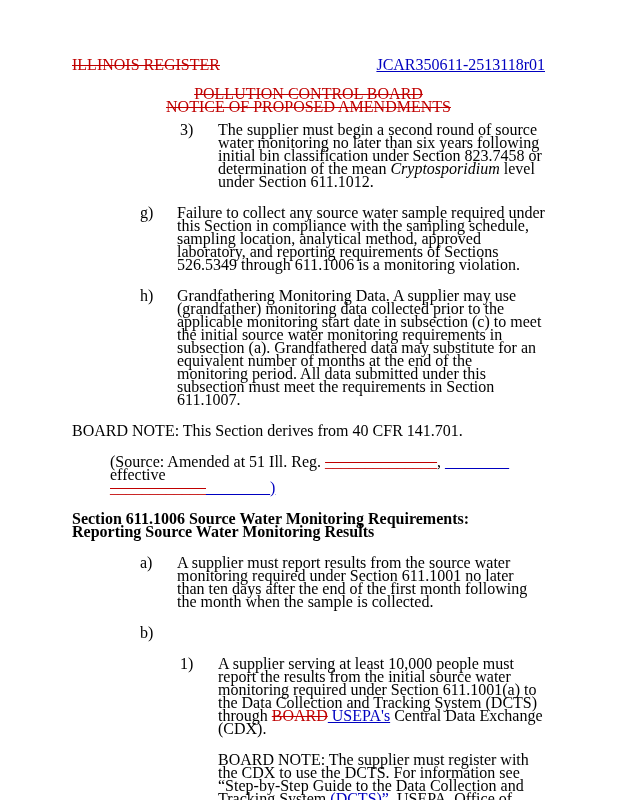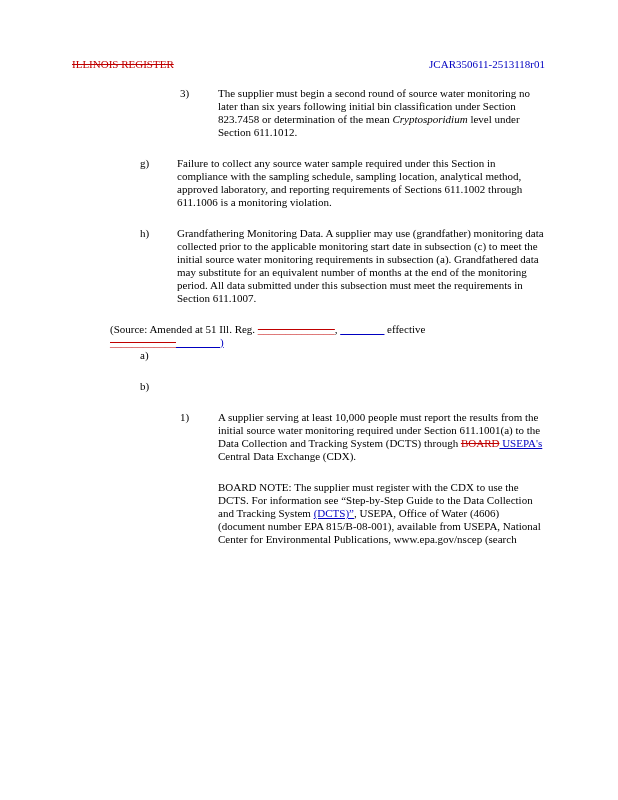--- a/index.html
+++ b/index.html
@@ -2,78 +2,85 @@
 <html><head>
 <meta charset="utf-8">
 <style>
   * { margin:0; padding:0; box-sizing:border-box; }
   html,body { background:#ffffff; }
   .page {
     position:relative;
     width:618px; height:800px;
     background:#ffffff;
     font-family:"Liberation Serif", serif;
-    font-size:11px; line-height:13px;
+    font-size:16px; line-height:13px;
     color:#000000;
     padding:58px 73px 20px 72px;
     overflow:hidden;
   }
   .hdr-row { display:flex; justify-content:space-between; margin-bottom:16px; }
   .del  { color:#c00000; text-decoration:line-through; }
   .ins  { color:#0000c0; text-decoration:underline; }
-  .uline{ color:#0000c0; }
+  .uline{ color:#0000c0; text-decoration:underline; }
   .center { text-align:center; }
   .titles { margin-bottom:10px; }
   .row { display:flex; margin-bottom:18px; }
   .row.letter { padding-left:68px; }
   .row.letter .lbl { flex:0 0 37px; }
   .row.number { padding-left:108px; }
   .row.number .lbl { flex:0 0 38px; }
   .txt { flex:1; }
   .note-top { margin-bottom:18px; }
-  .source-block { margin-left:38px; }
+  .source-block { margin-left:38px; margin-bottom:18px; }
   .section-heading { font-weight:bold; max-width:450px; margin-bottom:18px; }
   .note-nested { margin-left:146px; width:327px; margin-bottom:8px; }
   .ital { font-style:italic; }
 </style>
 </head>
 <body>
 
 <div class="page">
 
   <div class="hdr-row">
     <span class="del">ILLINOIS REGISTER</span>
     <span class="uline">JCAR350611-2513118r01</span>
   </div>
 
+  <div class="titles">
+    <div class="center del">POLLUTION CONTROL BOARD</div>
+    <div class="center del">NOTICE OF PROPOSED AMENDMENTS</div>
+  </div>
 
   <div class="row number">
     <span class="lbl">3)</span>
     <div class="txt"><span>The supplier must begin a second round of source water monitoring no later than six years following initial bin classification under Section 823.7458 or determination of the mean </span><span class="ital">Cryptosporidium</span><span> level under Section 611.1012.</span></div>
   </div>
 
   <div class="row letter">
     <span class="lbl">g)</span>
-    <div class="txt">Failure to collect any source water sample required under this Section in compliance with the sampling schedule, sampling location, analytical method, approved laboratory, and reporting requirements of Sections 611.1002 through 611.1006 is a monitoring violation.</div>
+    <div class="txt">Failure to collect any source water sample required under this Section in compliance with the sampling schedule, sampling location, analytical method, approved laboratory, and reporting requirements of Sections 526.5349 through 611.1006 is a monitoring violation.</div>
   </div>
 
   <div class="row letter">
     <span class="lbl">h)</span>
     <div class="txt">Grandfathering Monitoring Data.  A supplier may use (grandfather) monitoring data collected prior to the applicable monitoring start date in subsection (c) to meet the initial source water monitoring requirements in subsection (a).  Grandfathered data may substitute for an equivalent number of months at the end of the monitoring period.  All data submitted under this subsection must meet the requirements in Section 611.1007.</div>
   </div>
 
+  <div class="note-top">BOARD NOTE:  This Section derives from 40 CFR 141.701.</div>
 
   <div class="source-block">
     <span>(Source:  Amended at 51 Ill. Reg. </span><span class="del">______________</span><span>, </span><span class="ins">________</span><span> effective</span><br>
     <span class="del">____________</span><span class="ins">________</span><span class="ins">)</span>
   </div>
 
+  <div class="section-heading">Section 611.1006  Source Water Monitoring Requirements:  Reporting Source Water Monitoring Results</div>
 
   <div class="row letter">
     <span class="lbl">a)</span>
+    <div class="txt">A supplier must report results from the source water monitoring required under Section 611.1001 no later than ten days after the end of the first month following the month when the sample is collected.</div>
   </div>
 
   <div class="row letter">
     <span class="lbl">b)</span>
   </div>
 
   <div class="row number">
     <span class="lbl">1)</span>
     <div class="txt"><span>A supplier serving at least 10,000 people must report the results from the initial source water monitoring required under Section 611.1001(a) to the Data Collection and Tracking System (DCTS) through </span><span class="del">BOARD</span><span class="ins"> USEPA's</span><span> Central Data Exchange (CDX).</span></div>
   </div>

